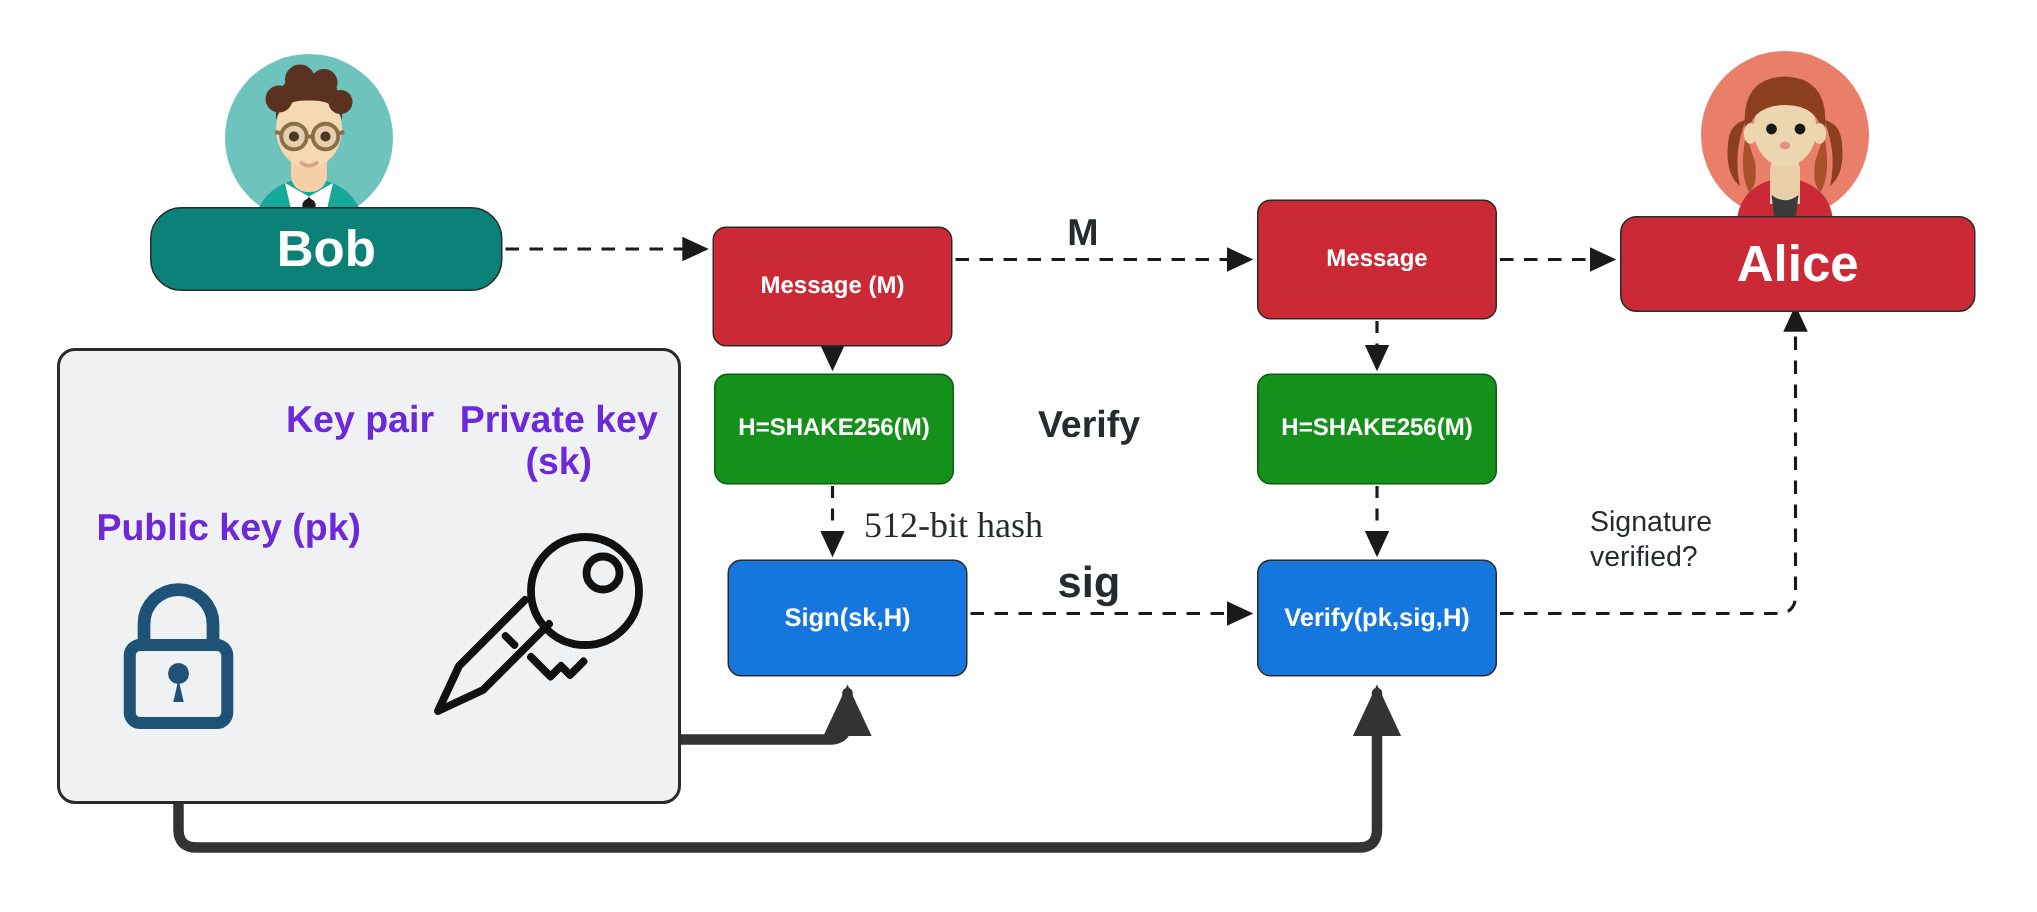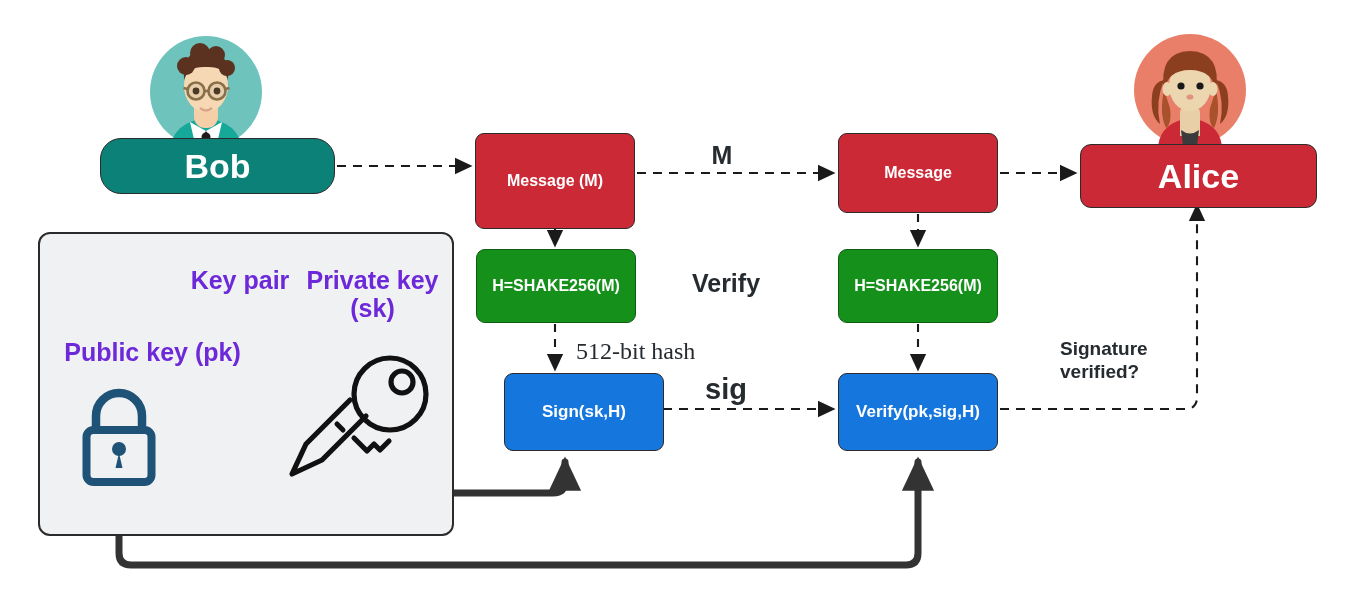--- a/index.html
+++ b/index.html
@@ -17,25 +17,25 @@
   .node.green {background:#15901a;border-color:#0d5c10;}
   .node.blue  {background:#1577de;}
 
   
   #bob-box{left:100px;top:138px;width:235px;height:56px;font-size:34px;
            border-radius:21px;}
   #alice-box{left:1080px;top:144px;width:237px;height:64px;font-size:34px;
            border-radius:11px;}
 
   
-  #msg1{left:475px;top:133px;width:160px;height:96px;font-size:16px;}
+  #msg1{left:475px;top:151px;width:160px;height:80px;font-size:16px;}
   #msg2{left:838px;top:133px;width:160px;height:80px;font-size:16px;}
   #hash1{left:476px;top:249px;width:160px;height:74px;font-size:16px;}
   #hash2{left:838px;top:249px;width:160px;height:74px;font-size:16px;}
-  #sign{left:504px;top:373px;width:160px;height:78px;font-size:17px;text-align:right;}
+  #sign{left:485px;top:373px;width:160px;height:78px;font-size:17px;text-align:right;}
   #verify{left:838px;top:373px;width:160px;height:78px;font-size:17px;}
 
   
   #keypanel{position:absolute;left:38px;top:232px;width:412px;height:300px;
             background:#eff1f3;border:2.4px solid #2b2b2b;border-radius:12px;}
   .ktext{position:absolute;color:#6d28d9;font-weight:bold;line-height:1.12;}
   #lbl-keypair{left:185px;top:266px;width:110px;font-size:25px;text-align:center;}
   #lbl-sk{left:305px;top:266px;width:135px;font-size:25px;text-align:center;}
   #lbl-pk{left:50px;top:338px;width:205px;font-size:25px;text-align:center;}
 
@@ -50,21 +50,21 @@
   
   .flabel{position:absolute;color:#262b30;line-height:1.2;}
   #lbl-M{left:697px;top:140px;width:50px;font-size:25px;font-weight:bold;
          text-align:center;}
   #lbl-prehash{left:664px;top:268px;width:124px;font-size:25px;
          font-weight:bold;text-align:center;}
   #lbl-512{left:576px;top:337px;width:156px;font-size:24px;font-weight:normal;font-family:Liberation Serif, serif;}
   #lbl-sig{left:700px;top:372px;width:52px;font-size:29px;font-weight:bold;
          text-align:center;}
   #lbl-sigver{left:1060px;top:338px;width:118px;font-size:19px;
-         font-weight:bold;text-align:left;}
+         font-weight:normal;text-align:left;}
 
   svg.ov{position:absolute;left:0;top:0;width:1358px;height:608px;
          overflow:visible;pointer-events:none;}
 </style>
 </head>
 <body>
 
 <div id="stage">
 
   <svg class="ov" viewBox="0 0 1358 608">

